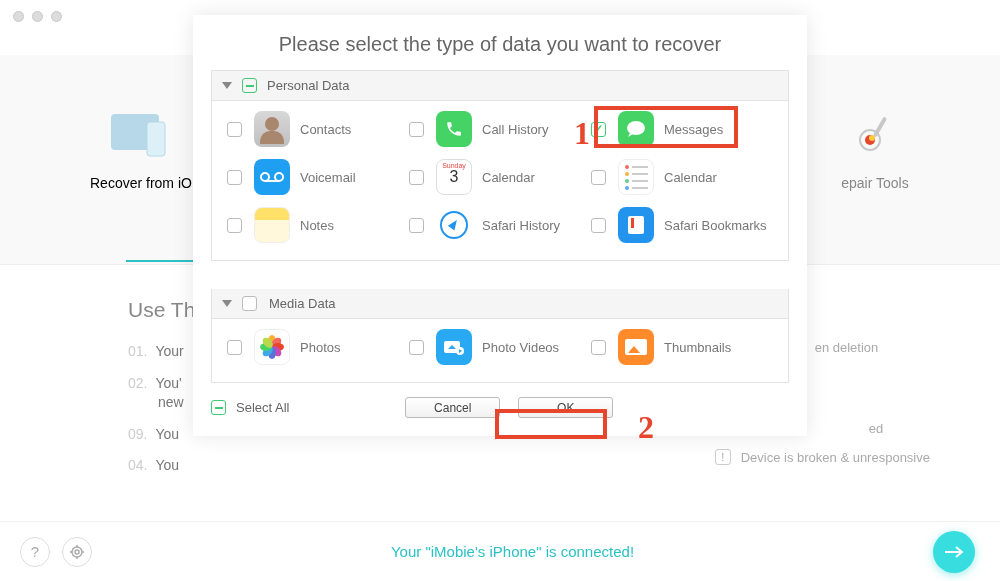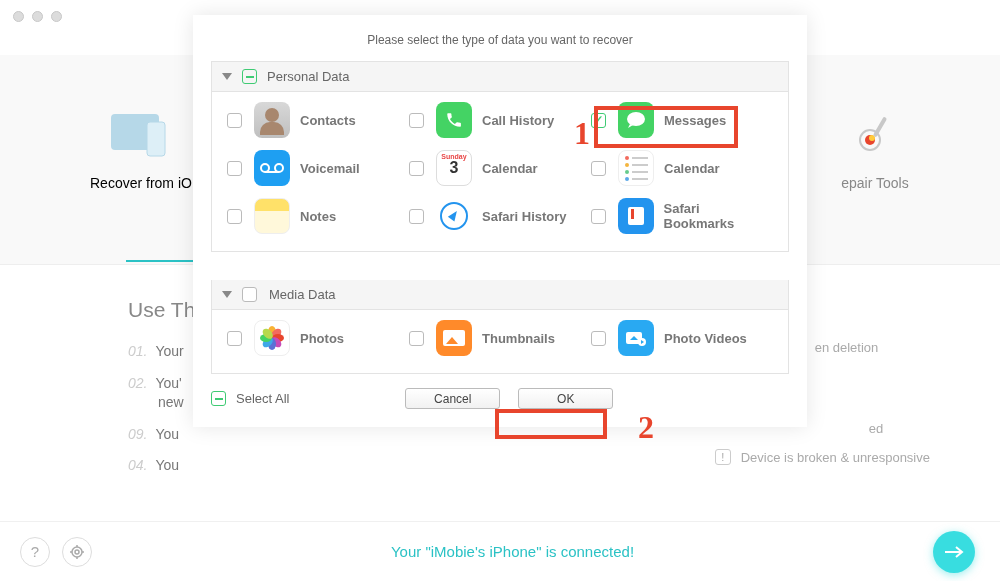--- a/index.html
+++ b/index.html
@@ -13,41 +13,41 @@
     .bg-tab-bar { position: absolute; top: 55px; left: 0; right: 0; height: 210px; background: #f9f9f9; border-bottom: 1px solid #eee; }
     .bg-tabs { display: flex; justify-content: space-between; padding: 50px 90px 0; }
     .bg-tab { text-align: center; color: #888; font-size: 14px; }
     .bg-tab-icon { width: 70px; height: 60px; margin: 0 auto 10px; display: flex; justify-content: center; align-items: center; }
     .bg-tab-active { color: #000000; }
     .bg-underline { position: absolute; top: 260px; left: 126px; width: 128px; height: 2px; background: #2BC2C5; }
     
     .steps { position: absolute; top: 298px; left: 128px; font-size: 14px; color: #777; }
     .steps-title { font-size: 21px; color: #888; margin-bottom: 20px; font-weight: 300;}
     .step { margin-bottom: 12px; line-height: 1.4; }
-    .step-num { font-style: italic; color: #ccc; margin-right: 8px; }
+    .step-num { color: #ccc; margin-right: 8px; }
     
     .right-side-text { position: absolute; top: 340px; right: 70px; font-size: 13px; color: #aaa; }
     .right-side-row { margin-bottom: 13px; display: flex; align-items: center; padding-left: 44px;}
     .right-check { width: 16px; height: 16px; border: 1px solid #ccc; border-radius: 3px; margin-right: 10px; display: inline-flex; align-items: center; justify-content: center; color: #aaa; font-size: 11px;}
     
     .bottom-bar { position: absolute; bottom: 0; left: 0; right: 0; height: 60px; border-top: 1px solid #f0f0f0; display: flex; align-items: center; }
     .bottom-icons { display: flex; gap: 12px; padding-left: 20px;}
     .bottom-icon { width: 30px; height: 30px; border: 1px solid #ddd; border-radius: 50%; display: flex; align-items: center; justify-content: center; color: #aaa; font-size: 15px;}
     .bottom-text { flex: 1; text-align: center; color: #2BC2C5; font-size: 15px; }
     .bottom-next { width: 42px; height: 42px; border-radius: 50%; background: #38DDE0; margin-right: 25px; display: flex; align-items: center; justify-content: center; box-shadow: 0 2px 8px rgba(56,221,224,0.5);}
     
     
     .modal { position: absolute; top: 15px; left: 193px; width: 614px; background: #fff; box-shadow: 0 0 20px rgba(0,0,0,0.1); z-index: 10; }
-    .modal-title { text-align: center; font-size: 12px; color: #666; padding: 18px 0 14px; }
+    .modal-title { text-align: center; font-size: 20px; color: #666; padding: 18px 0 14px; }
     .modal-body { padding: 0 18px; }
     
     .section-header { background: #f5f5f5; padding: 7px 10px; display: flex; align-items: center; border: 1px solid #e3e3e3; font-size: 13px; color: #666; }
     .triangle { width: 0; height: 0; border-left: 5px solid transparent; border-right: 5px solid transparent; border-top: 7px solid #888; margin-right: 10px;}
     
-    .section-content { border: 1px solid #e3e3e3; border-top: none; padding: 10px 15px 5px; font-weight: bold; }
+    .section-content { border: 1px solid #e3e3e3; border-top: none; padding: 10px 15px 5px; }
     .row { display: flex; margin-bottom: 12px; }
     .cell { flex: 1; display: flex; align-items: center; }
     
     .cb { width: 15px; height: 15px; border: 1px solid #bbb; border-radius: 3px; margin-right: 12px; background: #fff; display: flex; align-items: center; justify-content: center;}
     .cb.checked { border-color: #3FCB74; }
     .cb.checked::after { content: '✓'; color: #3FCB74; font-size: 12px; font-weight: bold;}
     .cb-minus { width: 15px; height: 15px; border: 1px solid #3FCB74; border-radius: 3px; margin-right: 10px; display: flex; align-items: center; justify-content: center;}
     .cb-minus::after { content: ''; width: 8px; height: 2px; background: #3FCB74;}
     
     .item-icon { width: 36px; height: 36px; border-radius: 8px; margin-right: 10px; display: flex; align-items: center; justify-content: center; font-size: 20px; color: #fff;}
@@ -299,37 +299,37 @@
               <div class="petal" style="background:#5B71D6;transform:translate(-50%,-100%) rotate(180deg)"></div>
               <div class="petal" style="background:#3FA8E8;transform:translate(-50%,-100%) rotate(225deg)"></div>
               <div class="petal" style="background:#44D364;transform:translate(-50%,-100%) rotate(270deg)"></div>
               <div class="petal" style="background:#B7D94C;transform:translate(-50%,-100%) rotate(315deg)"></div>
             </div>
           </span>
           <span class="item-label">Photos</span>
         </div>
         <div class="cell">
           <span class="cb"></span>
-          <span class="item-icon ic-thumbnails">
-              <div class="thumb-inner"></div>
-            </span>
-          <span class="item-label">Thumbnails</span>
-        </div>
-        <div class="cell">
-          <span class="cb"></span>
           <span class="item-icon ic-photovideos">
             <svg width="24" height="20" viewBox="0 0 24 20" fill="#fff">
                 <rect x="2" y="4" width="16" height="12" rx="2" fill="#fff"></rect>
                 <path d="M6 12 L10 8 L14 12 Z" fill="#29A9F2"></path>
                 <circle cx="18" cy="14" r="4" fill="#fff"></circle>
                 <path d="M17 12 L20 14 L17 16 Z" fill="#29A9F2"></path>
               </svg>
           </span>
           <span class="item-label">Photo Videos</span>
         </div>
+        <div class="cell">
+          <span class="cb"></span>
+          <span class="item-icon ic-thumbnails">
+              <div class="thumb-inner"></div>
+            </span>
+          <span class="item-label">Thumbnails</span>
+        </div>
       </div>
     </div>
   </div>
 
   <div class="modal-footer">
     <div class="select-all">
       <span class="cb-minus"></span>
       <span>Select All</span>
     </div>
     <div class="btns">

